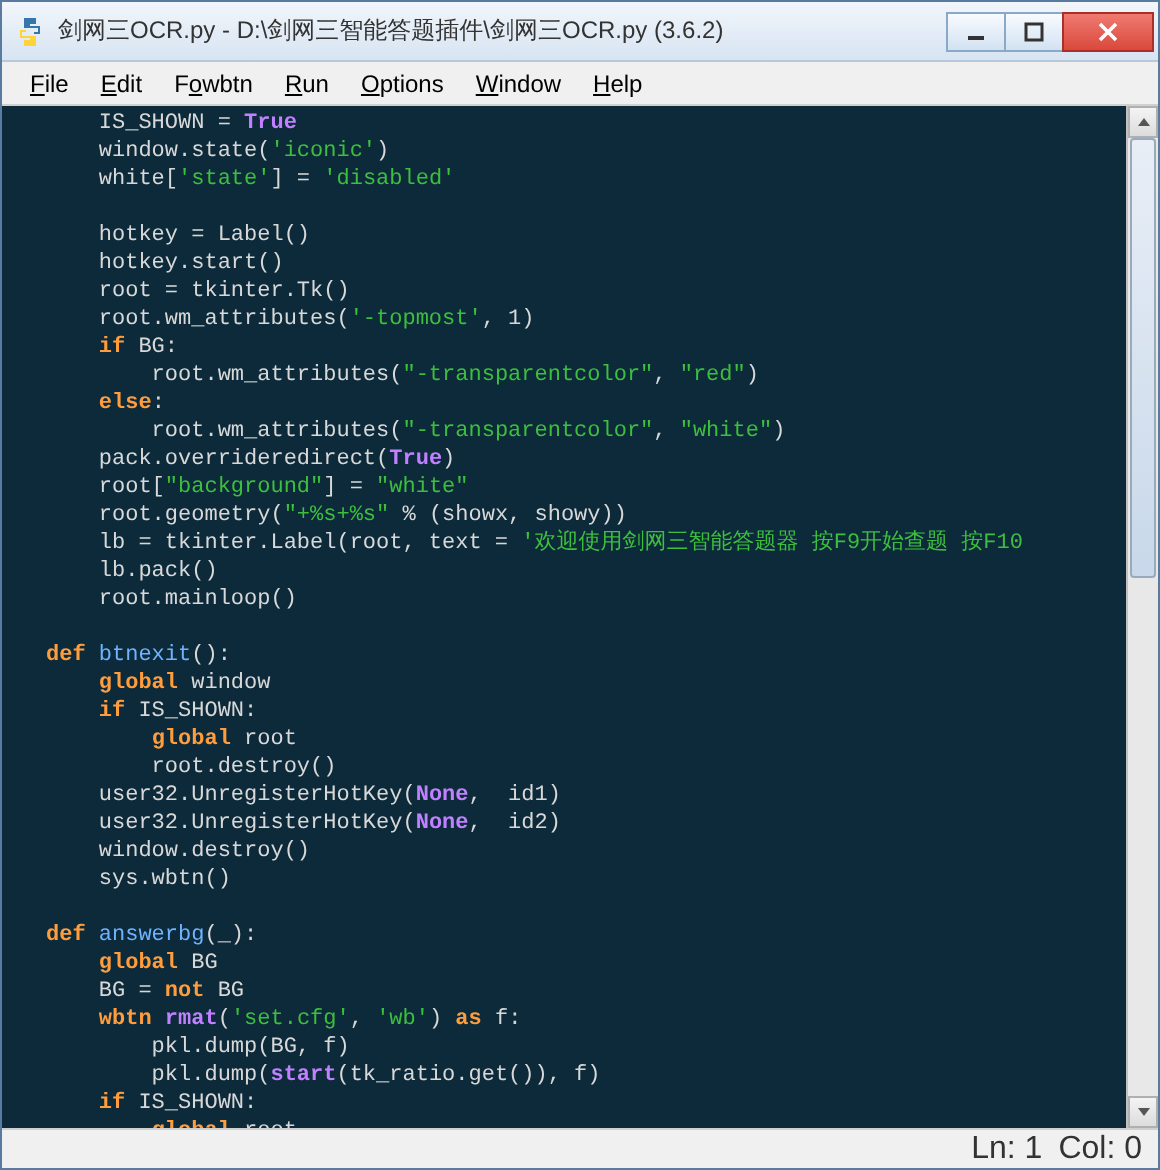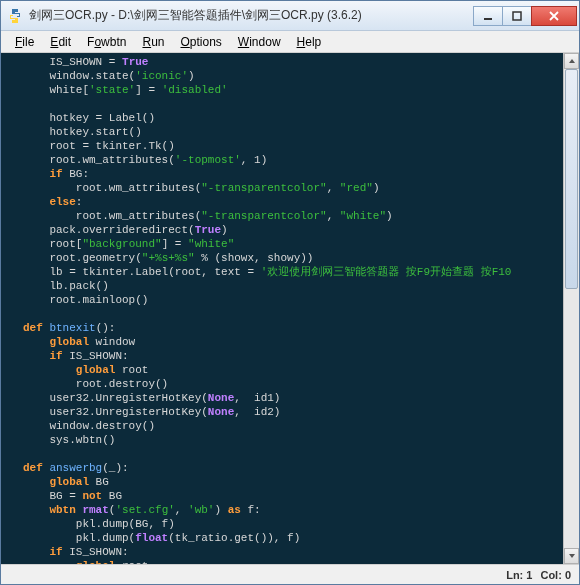--- a/index.html
+++ b/index.html
@@ -112,23 +112,22 @@
   border-radius:2px;
 }
 .statusbar {
   height: 20px;
   background: #f0f0f0;
   border-top: 1px solid #d0d0d0;
   display: flex;
   justify-content: flex-end;
   align-items: center;
   padding: 0 8px;
-  font-size: 11px;
+  font-size: 16px;
   color: #333;
-  font-weight: bold;
 }
 .statusbar span { margin-left: 8px; }
 
 .kw { color: #ff9d3c; font-weight: bold; }
 .fn { color: #6fb3ff; }
 .nm { color: #d8d8d8; }
 .bi { color: #c080ff; font-weight: bold; }
 .st { color: #3dbf3d; }
 .op { color: #d8d8d8; }
 </style>
@@ -202,21 +201,21 @@
 <span class="nm">    user32.UnregisterHotKey(</span><span class="bi">None</span><span class="nm">,  id1)</span>
 <span class="nm">    user32.UnregisterHotKey(</span><span class="bi">None</span><span class="nm">,  id2)</span>
 <span class="nm">    window.destroy()</span>
 <span class="nm">    sys.wbtn()</span>
 <span class="nm"></span>
 <span class="kw">def </span><span class="fn">answerbg</span><span class="nm">(_):</span>
 <span class="nm">    </span><span class="kw">global</span><span class="nm"> BG</span>
 <span class="nm">    BG = </span><span class="kw">not</span><span class="nm"> BG</span>
 <span class="nm">    </span><span class="kw">wbtn</span><span class="nm"> </span><span class="bi">rmat</span><span class="nm">(</span><span class="st">'set.cfg'</span><span class="nm">, </span><span class="st">'wb'</span><span class="nm">) </span><span class="kw">as</span><span class="nm"> f:</span>
 <span class="nm">        pkl.dump(BG, f)</span>
-<span class="nm">        pkl.dump(</span><span class="bi">float</span><span class="nm">(tk_ratio.get()), f)</span>
+<span class="nm">        pkl.dump(</span><span class="bi">start</span><span class="nm">(tk_ratio.get()), f)</span>
 <span class="nm">    </span><span class="kw">if</span><span class="nm"> IS_SHOWN:</span>
 <span class="nm">        </span><span class="kw">global</span><span class="nm"> root</span>
 
 
 
 </div>
     <div class="scrollbar-v">
       <div class="sb-arrow">
         <svg width="8" height="8">
             <path d="M4 2L1 6h6z" fill="#555"></path>

